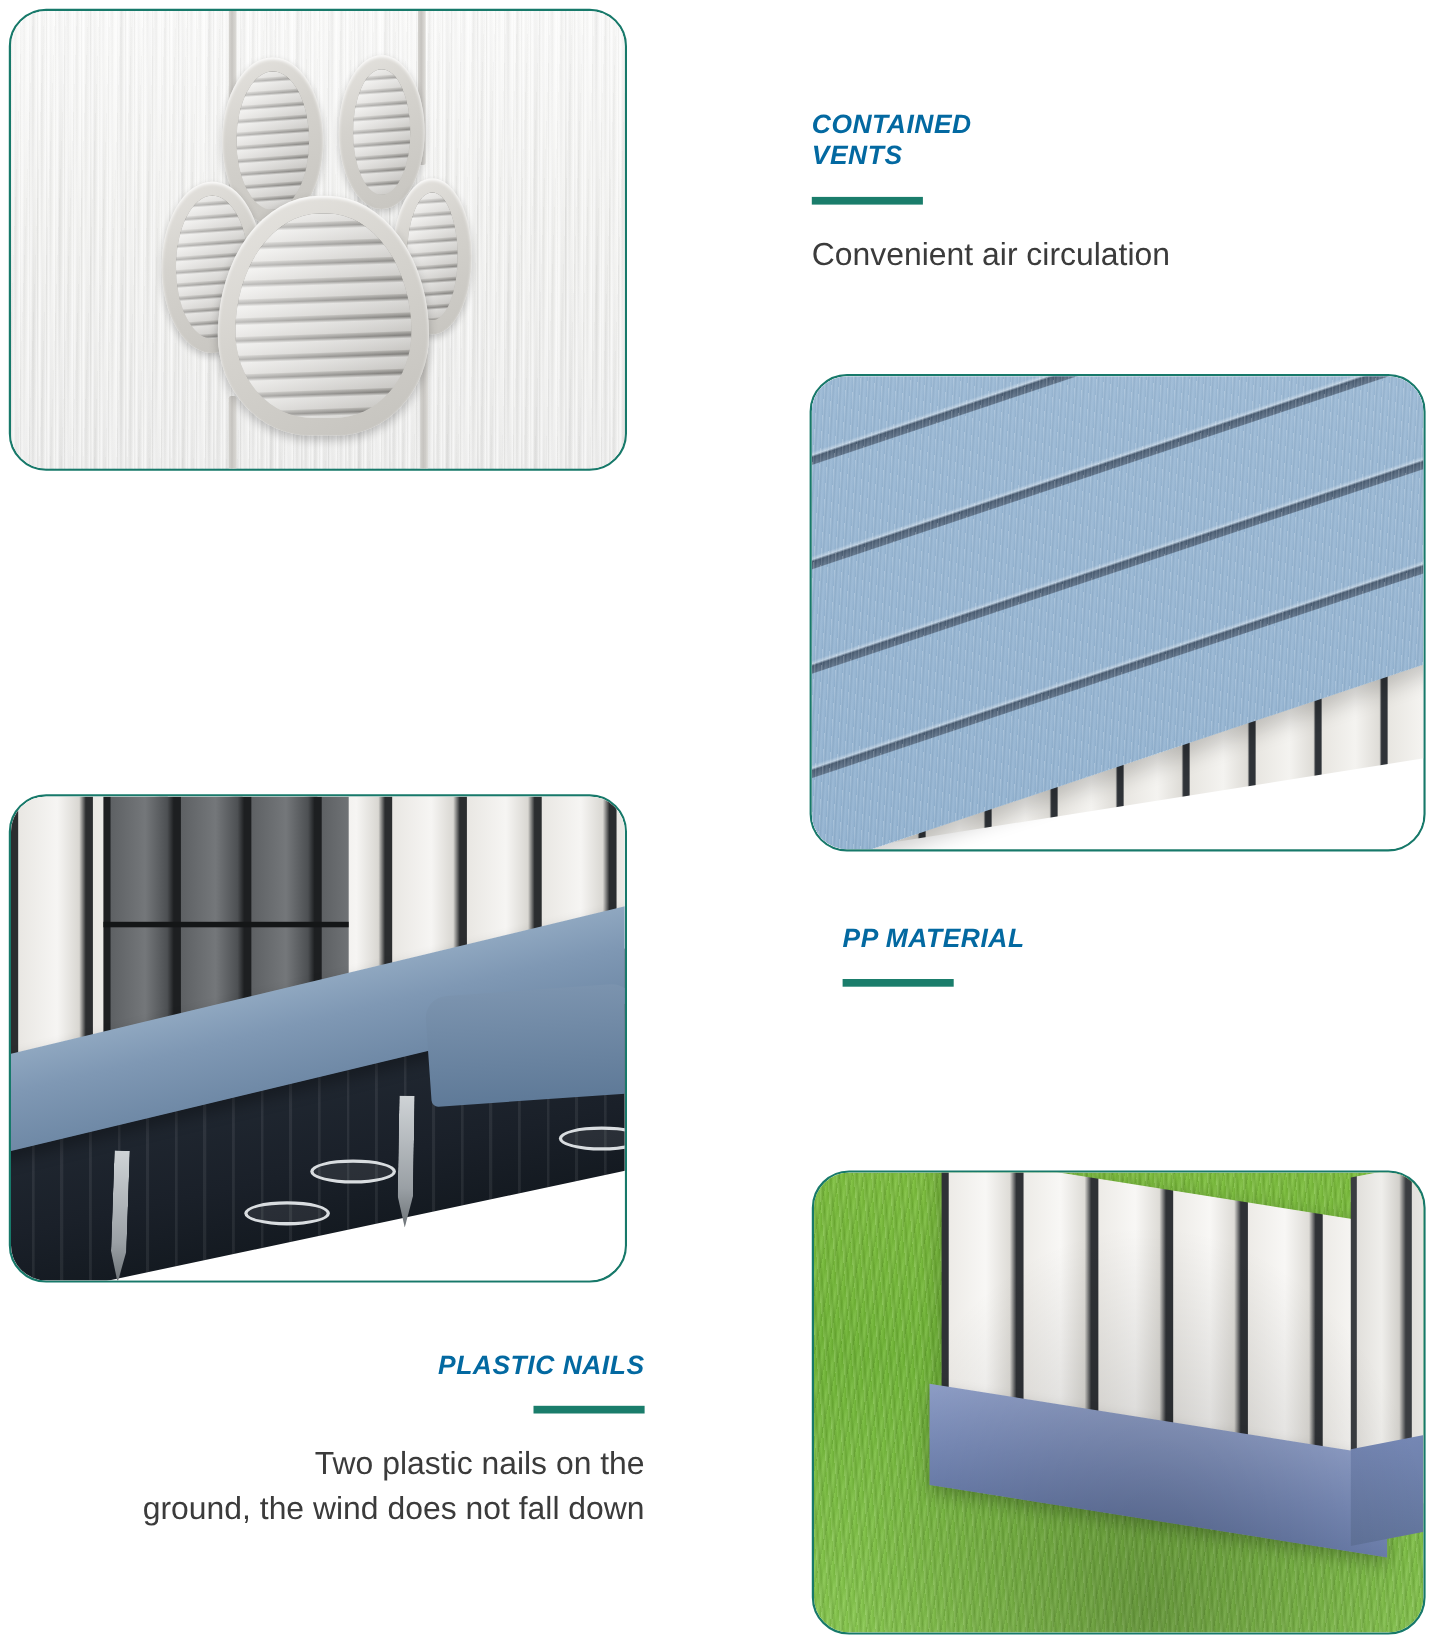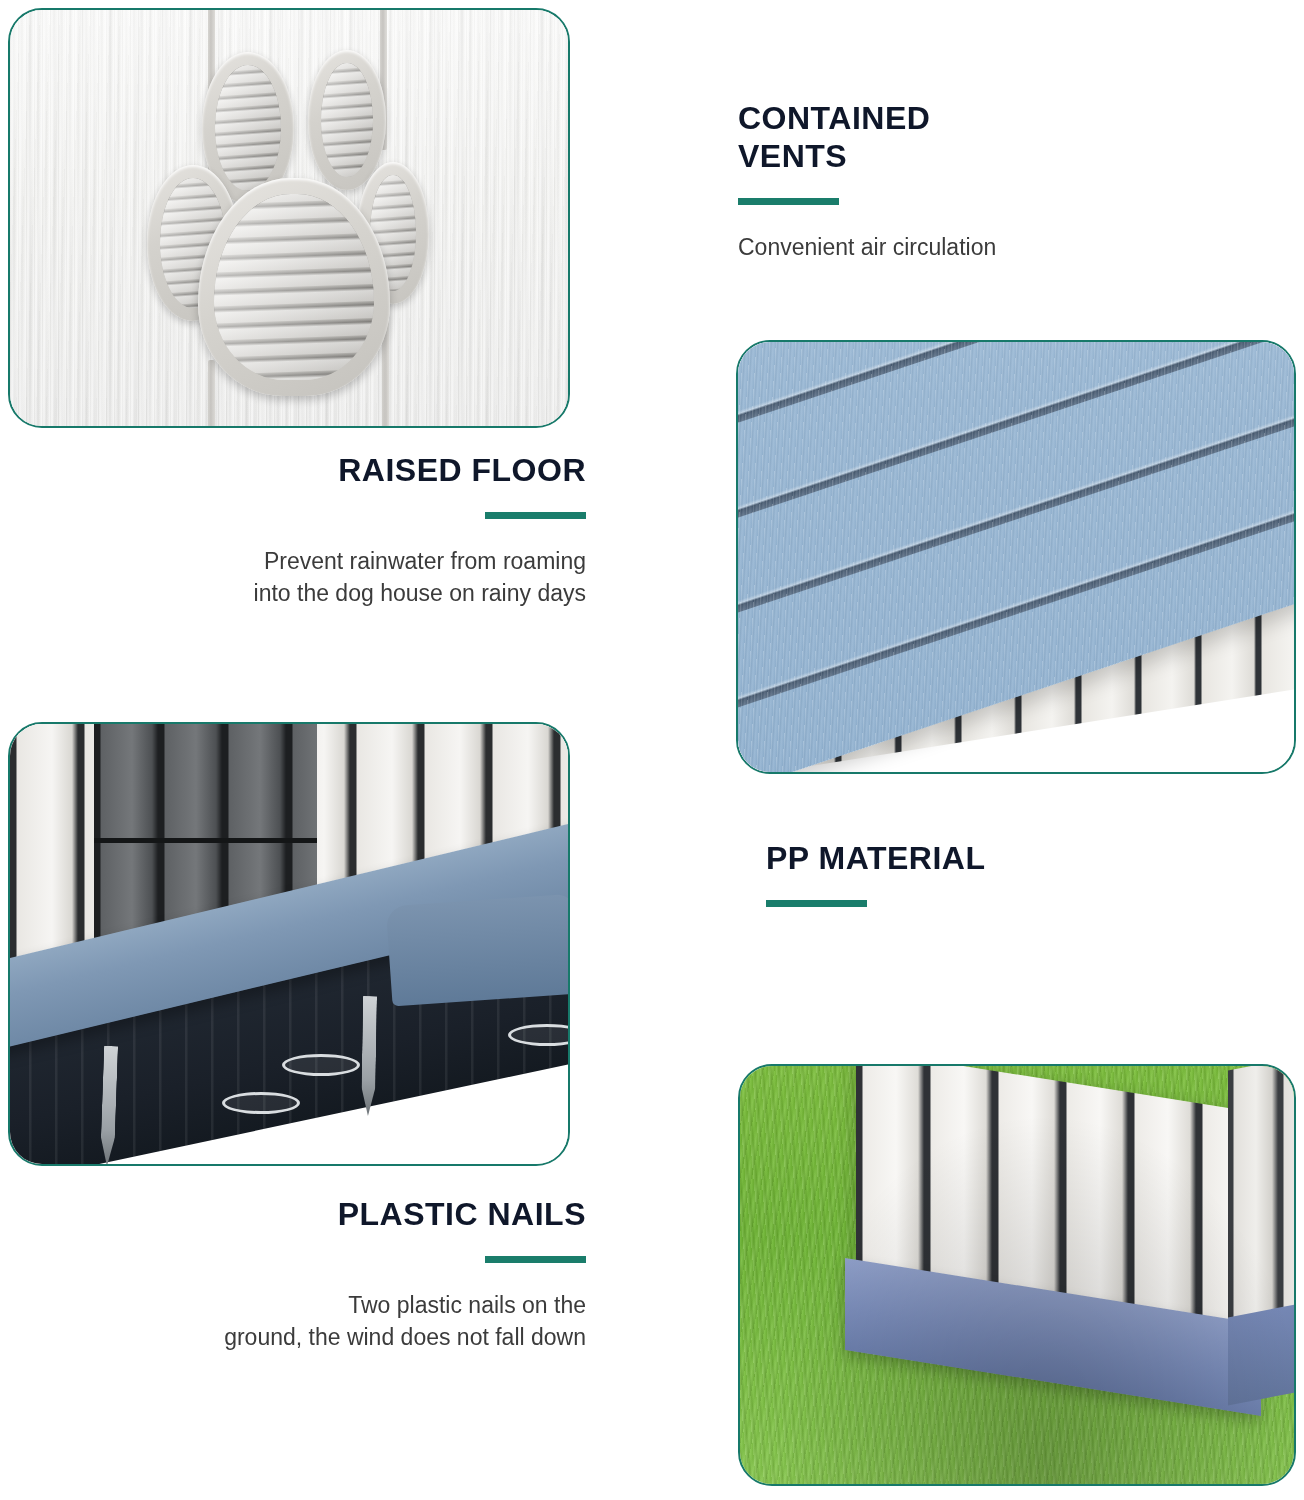--- a/index.html
+++ b/index.html
@@ -22,38 +22,39 @@
     position: absolute;
     border: 2px solid #17796a;
     border-radius: 34px;
     overflow: hidden;
     background: #f4f4f2;
   }
 
   
   .textblock { position: absolute; }
   .heading {
-    color: #0f172a;
+    color: #0369a1;
     font-weight: bold;
-    font-size: 32px;
+    font-size: 24px;
     line-height: 1.18;
     letter-spacing: 0.5px;
     margin: 0;
     white-space: pre-line;
+    font-style: italic;
   }
   .rule {
     height: 7px;
     width: 101px;
     background: #1a7d6b;
     margin-top: 22px;
     margin-bottom: 26px;
   }
   .body {
     color: #3b3b3b;
-    font-size: 23px;
+    font-size: 29px;
     line-height: 1.42;
     margin: 0;
     white-space: pre-line;
   }
   .align-right { text-align: right; }
   .align-right .rule { margin-left: auto; }
   .align-left { text-align: left; }
 
   
   .siding-white {
@@ -358,26 +359,20 @@
       </div>
 
       <div class="pad" style="left:188px; top:168px; width:192px; height:218px;">
         <div class="pad-inner">
             <div class="louvers"></div>
           </div>
       </div>
     </div>
   </div>
 
-  <div class="textblock align-right" style="left:30px; top:452px; width:556px;">
-    <h2 class="heading">RAISED FLOOR</h2>
-    <div class="rule"></div>
-    <p class="body">Prevent rainwater from roaming
-into the dog house on rainy days</p>
-  </div>
 
   <div class="textblock align-left" style="left:738px; top:100px; width:540px;">
     <h2 class="heading">CONTAINED
 VENTS</h2>
     <div class="rule"></div>
     <p class="body">Convenient air circulation</p>
   </div>
 
   <div class="panel" style="left:736px; top:340px; width:560px; height:434px;">
     <div class="roof-wrap">
@@ -402,21 +397,21 @@
       <div class="nails-rail"></div>
       <div class="nails-rail-cap"></div>
     </div>
   </div>
 
   <div class="textblock align-left" style="left:766px; top:840px; width:548px;">
     <h2 class="heading">PP MATERIAL</h2>
     <div class="rule"></div>
   </div>
 
-  <div class="textblock align-right" style="left:30px; top:1196px; width:556px;">
+  <div class="textblock align-right" style="left:30px; top:1228px; width:556px;">
     <h2 class="heading">PLASTIC NAILS</h2>
     <div class="rule"></div>
     <p class="body">Two plastic nails on the
 ground, the wind does not fall down</p>
   </div>
 
   <div class="panel" style="left:738px; top:1064px; width:558px; height:422px;">
     <div class="grass-wrap">
       <div class="grass-tex"></div>
       <div class="wall-front"></div>

